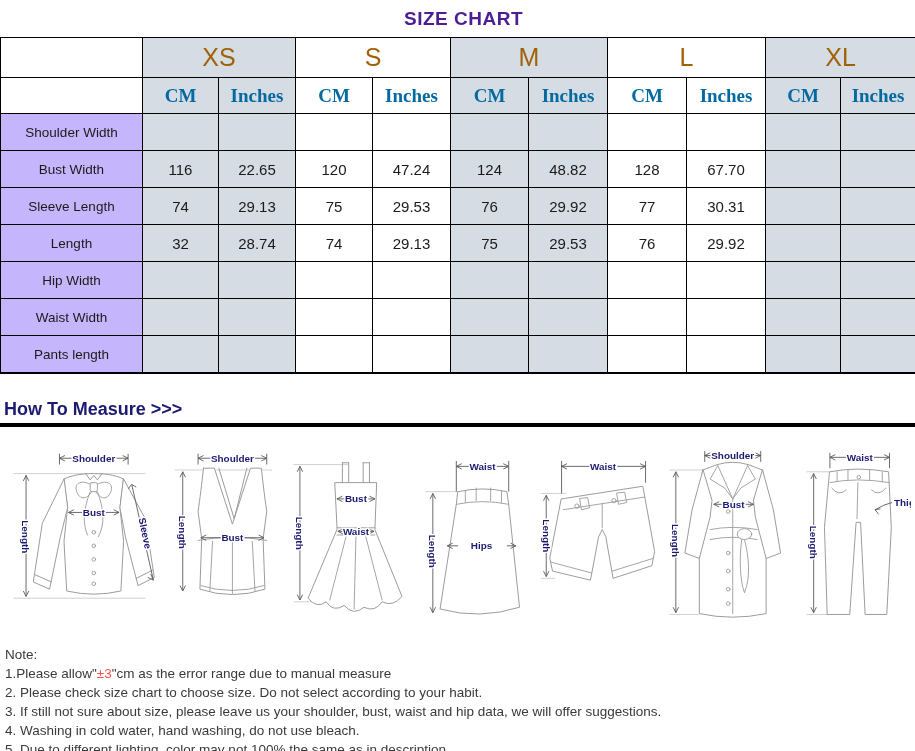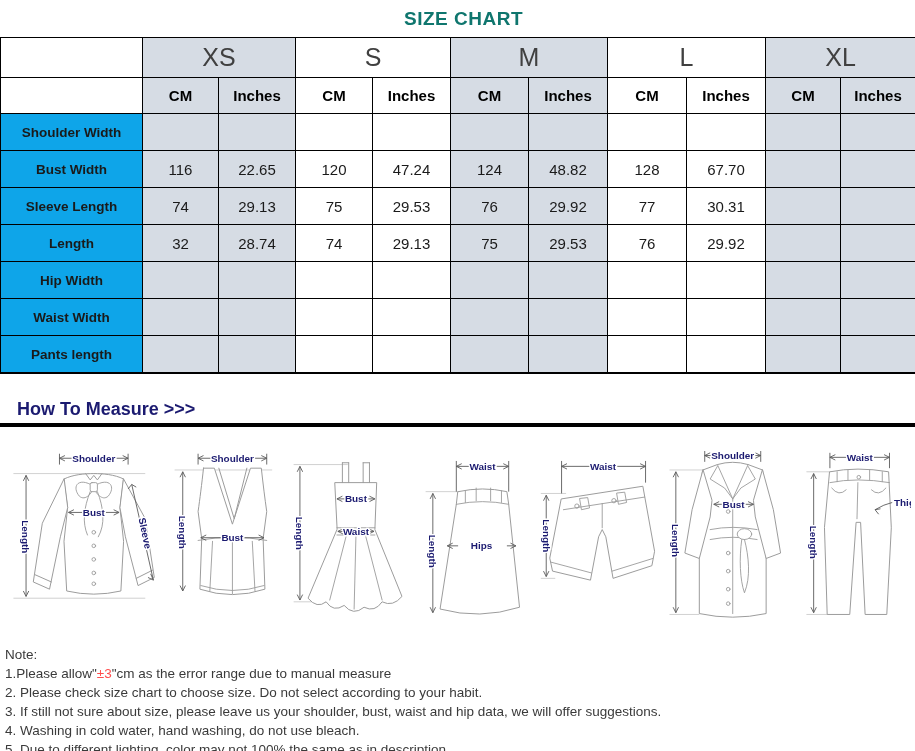--- a/index.html
+++ b/index.html
@@ -3,39 +3,39 @@
 <meta charset="utf-8">
 <style>
   html,body{margin:0;padding:0;}
   body{
     width:915px;height:751px;background:#ffffff;color:#000;
     font-family:"Liberation Sans",sans-serif;overflow:hidden;
   }
   
   .title{
     text-align:center;font-size:19px;font-weight:bold;letter-spacing:.5px;
-    padding:8px 0 7px 12px;color:#0f766e;
+    padding:8px 0 7px 12px;color:#4c1d95;
   }
   
   table.size-chart{
     border-collapse:collapse;table-layout:fixed;width:915px;
     border:1px solid #000;border-bottom:2px solid #000;
   }
   table.size-chart td{
     border:1px solid #000;text-align:center;vertical-align:middle;
     padding:0;overflow:hidden;white-space:nowrap;
   }
   td.shade{background:#d6dce4;}
-  tr.size-row td{height:39px;font-size:25px;color:#404040;font-weight:normal;}
-  tr.unit-row td{height:35px;font-size:15px;font-weight:bold;color:#000000;}
+  tr.size-row td{height:39px;font-size:25px;color:#a16207;font-weight:normal;}
+  tr.unit-row td{height:35px;font-size:19px;font-weight:bold;color:#0369a1;font-family:Liberation Serif, serif;}
   tbody td{height:36px;font-size:15px;color:#1a1a1a;}
-  tbody td.lbl{font-size:13.5px;background:#0ea5e9;font-weight:bold;}
+  tbody td.lbl{font-size:13.5px;background:#c4b5fd;}
   
   .measure-heading{
-    margin:25px 0 3px 0;padding-left:17px;
+    margin:25px 0 3px 0;padding-left:4px;
     font-size:18px;font-weight:bold;color:#1b1a70;
   }
   .rule{height:4px;background:#000;width:915px;}
   
   .diagrams{
     display:flex;flex-direction:row;align-items:flex-start;
     justify-content:space-between;padding:10px 4px 0 8px;height:200px;
   }
   .diagrams svg{display:block;}
   .garm{stroke:#9b9b9b;fill:#ffffff;stroke-width:1.1;stroke-linejoin:round;stroke-linecap:round;}

